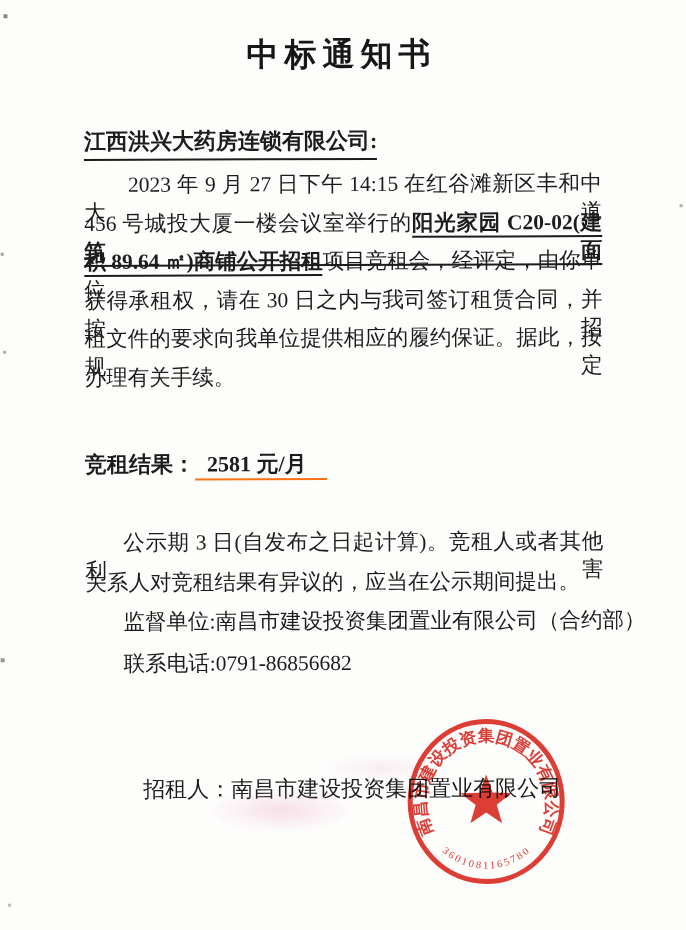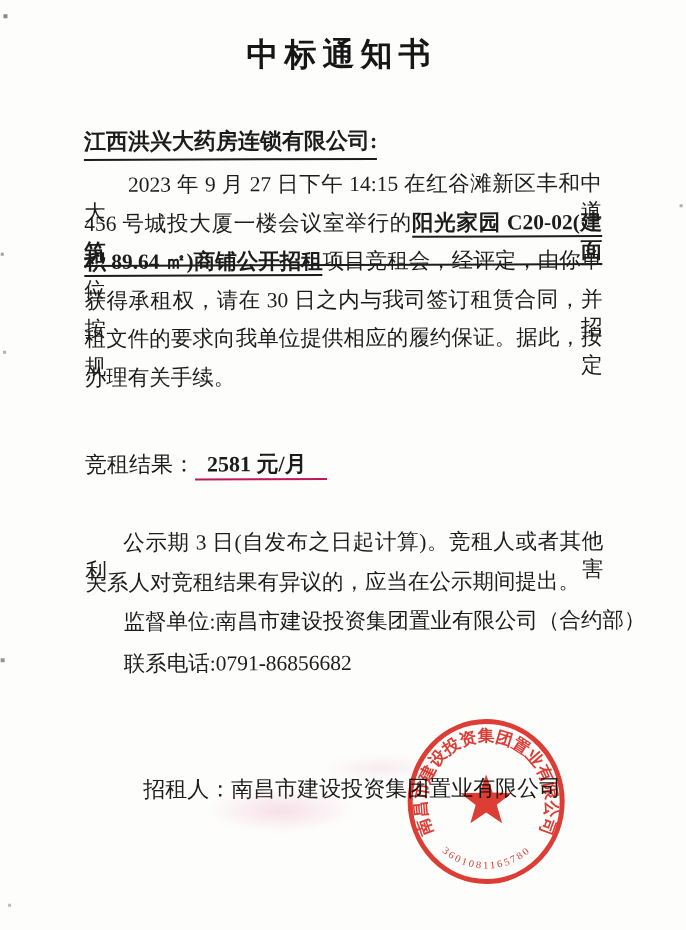--- a/index.html
+++ b/index.html
@@ -63,24 +63,24 @@
     font-weight: 700;
     border-bottom: 2px solid #1c1c1c;
     padding-bottom: 1px;
   }
   .result-line {
     position: absolute;
     top: 449px;
     left: 85px;
     font-size: 22px;
   }
-  .result-label { font-weight: 400; }
+  .result-label { font-weight: 700; }
   .result-value {
     font-weight: 700;
-    border-bottom: 2px solid #be185d;
+    border-bottom: 2px solid #f97316;
     padding: 0 20px 2px 12px;
   }
   .n1 { top: 528px; }
   .n2 { top: 568px; }
   .n3 { top: 607px; }
   .n4 { top: 649px; }
   .sig-lessor {
     position: absolute;
     top: 774px;
     left: 142px;

